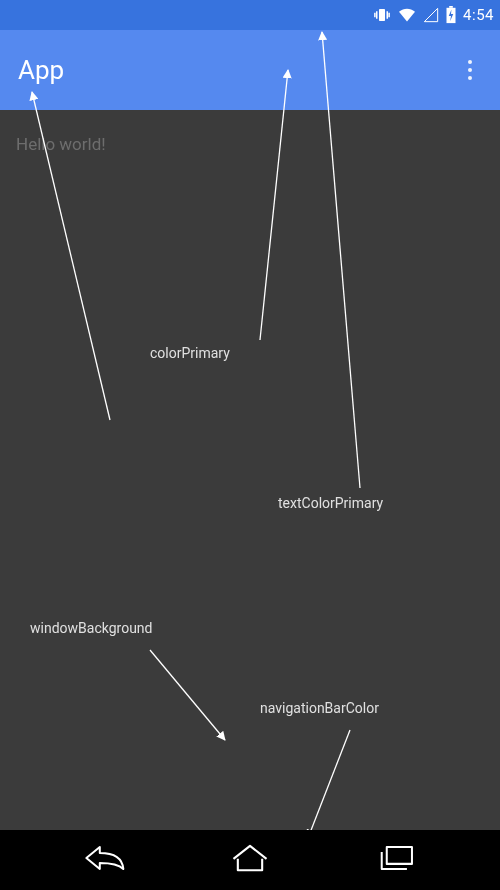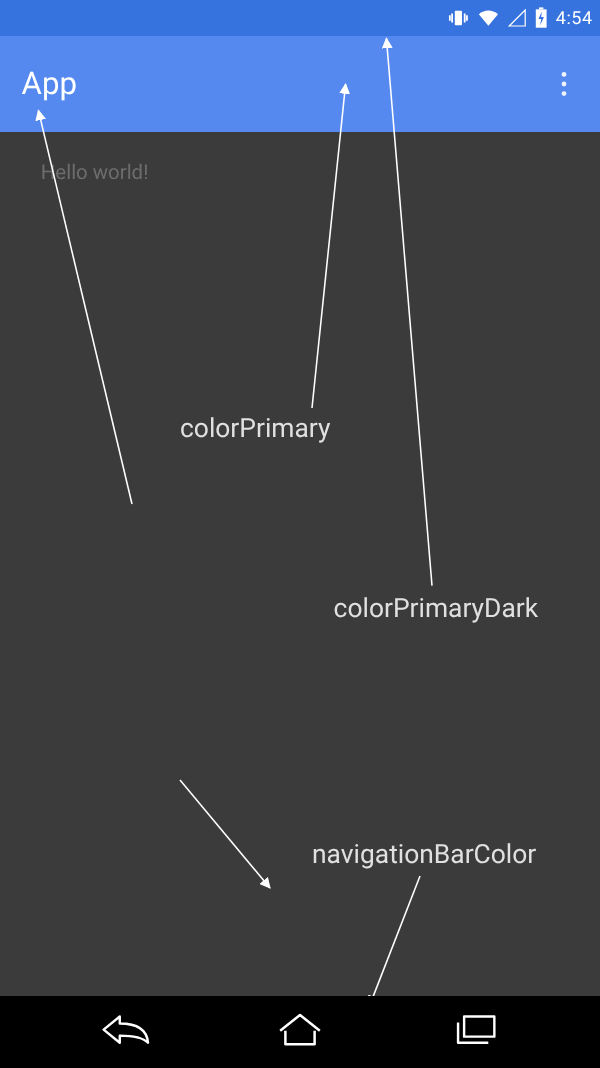--- a/index.html
+++ b/index.html
@@ -12,24 +12,24 @@
   .status-bar svg { display: block; }
 
   
   .app-bar { position: absolute; top: 30px; left: 0; right: 0; height: 80px; background: #5589ef; display: flex; align-items: center; justify-content: space-between; padding: 16px 18px; color: #fff; }
   .app-title { font-size: 26px; font-weight: 400; }
   .overflow { width: 24px; height: 32px; display: flex; flex-direction: column; align-items: center; justify-content: center; gap: 4px; }
   .overflow .dot { width: 4px; height: 4px; border-radius: 50%; background: rgba(255,255,255,0.9); }
 
   
   .content { position: absolute; top: 110px; left: 0; right: 0; bottom: 60px; background: #3b3b3b; }
-  .hello { color: #6d6d6d; font-size: 17px; padding: 24px 34px; }
+  .hello { color: #6d6d6d; font-size: 17px; padding: 24px 16px; }
 
   
-  .annot { position: absolute; color: #e0e0e0; font-size: 22px; white-space: nowrap; }
+  .annot { position: absolute; color: #e0e0e0; font-size: 14px; white-space: nowrap; }
 
   
   .arrows { position: absolute; top: 0; left: 0; width: 500px; height: 890px; pointer-events: none; }
 
   
   .nav-bar { position: absolute; bottom: 0; left: 0; right: 0; height: 60px; background: #000; display: flex; align-items: center; justify-content: space-around; padding: 0 30px; }
   .nav-btn { color: #fff; }
 
   
   .watermark { position: absolute; bottom: 22px; right: 50px; left: 0; text-align: right; color: #9b9b9b; font-size: 14px; font-family: "Courier New", monospace; opacity: 0.65; pointer-events: none; }
@@ -76,21 +76,22 @@
       <span class="dot"></span>
       <span class="dot"></span>
     </div>
   </div>
 
   <div class="content">
     <div class="hello">Hello world!</div>
   </div>
 
   <div class="annot" style="left:150px; top:345px;">colorPrimary</div>
-  <div class="annot" style="left:278px; top:495px;">colorPrimaryDark</div>
+  <div class="annot" style="left:278px; top:495px;">textColorPrimary</div>
+  <div class="annot" style="left:30px; top:620px;">windowBackground</div>
   <div class="annot" style="left:260px; top:700px;text-align:right;">navigationBarColor</div>
 
   <svg class="arrows" viewBox="0 0 500 890">
     <defs>
       <marker id="ah" viewBox="0 0 10 10" refX="9" refY="5" markerWidth="7" markerHeight="7" orient="auto-start-reverse">
         <path d="M0 0 L10 5 L0 10 Z" fill="#ffffff"></path>
       </marker>
     </defs>
 
     <line x1="260" y1="340" x2="288" y2="70" stroke="#ffffff" stroke-width="1.3" marker-end="url(#ah)"></line>

